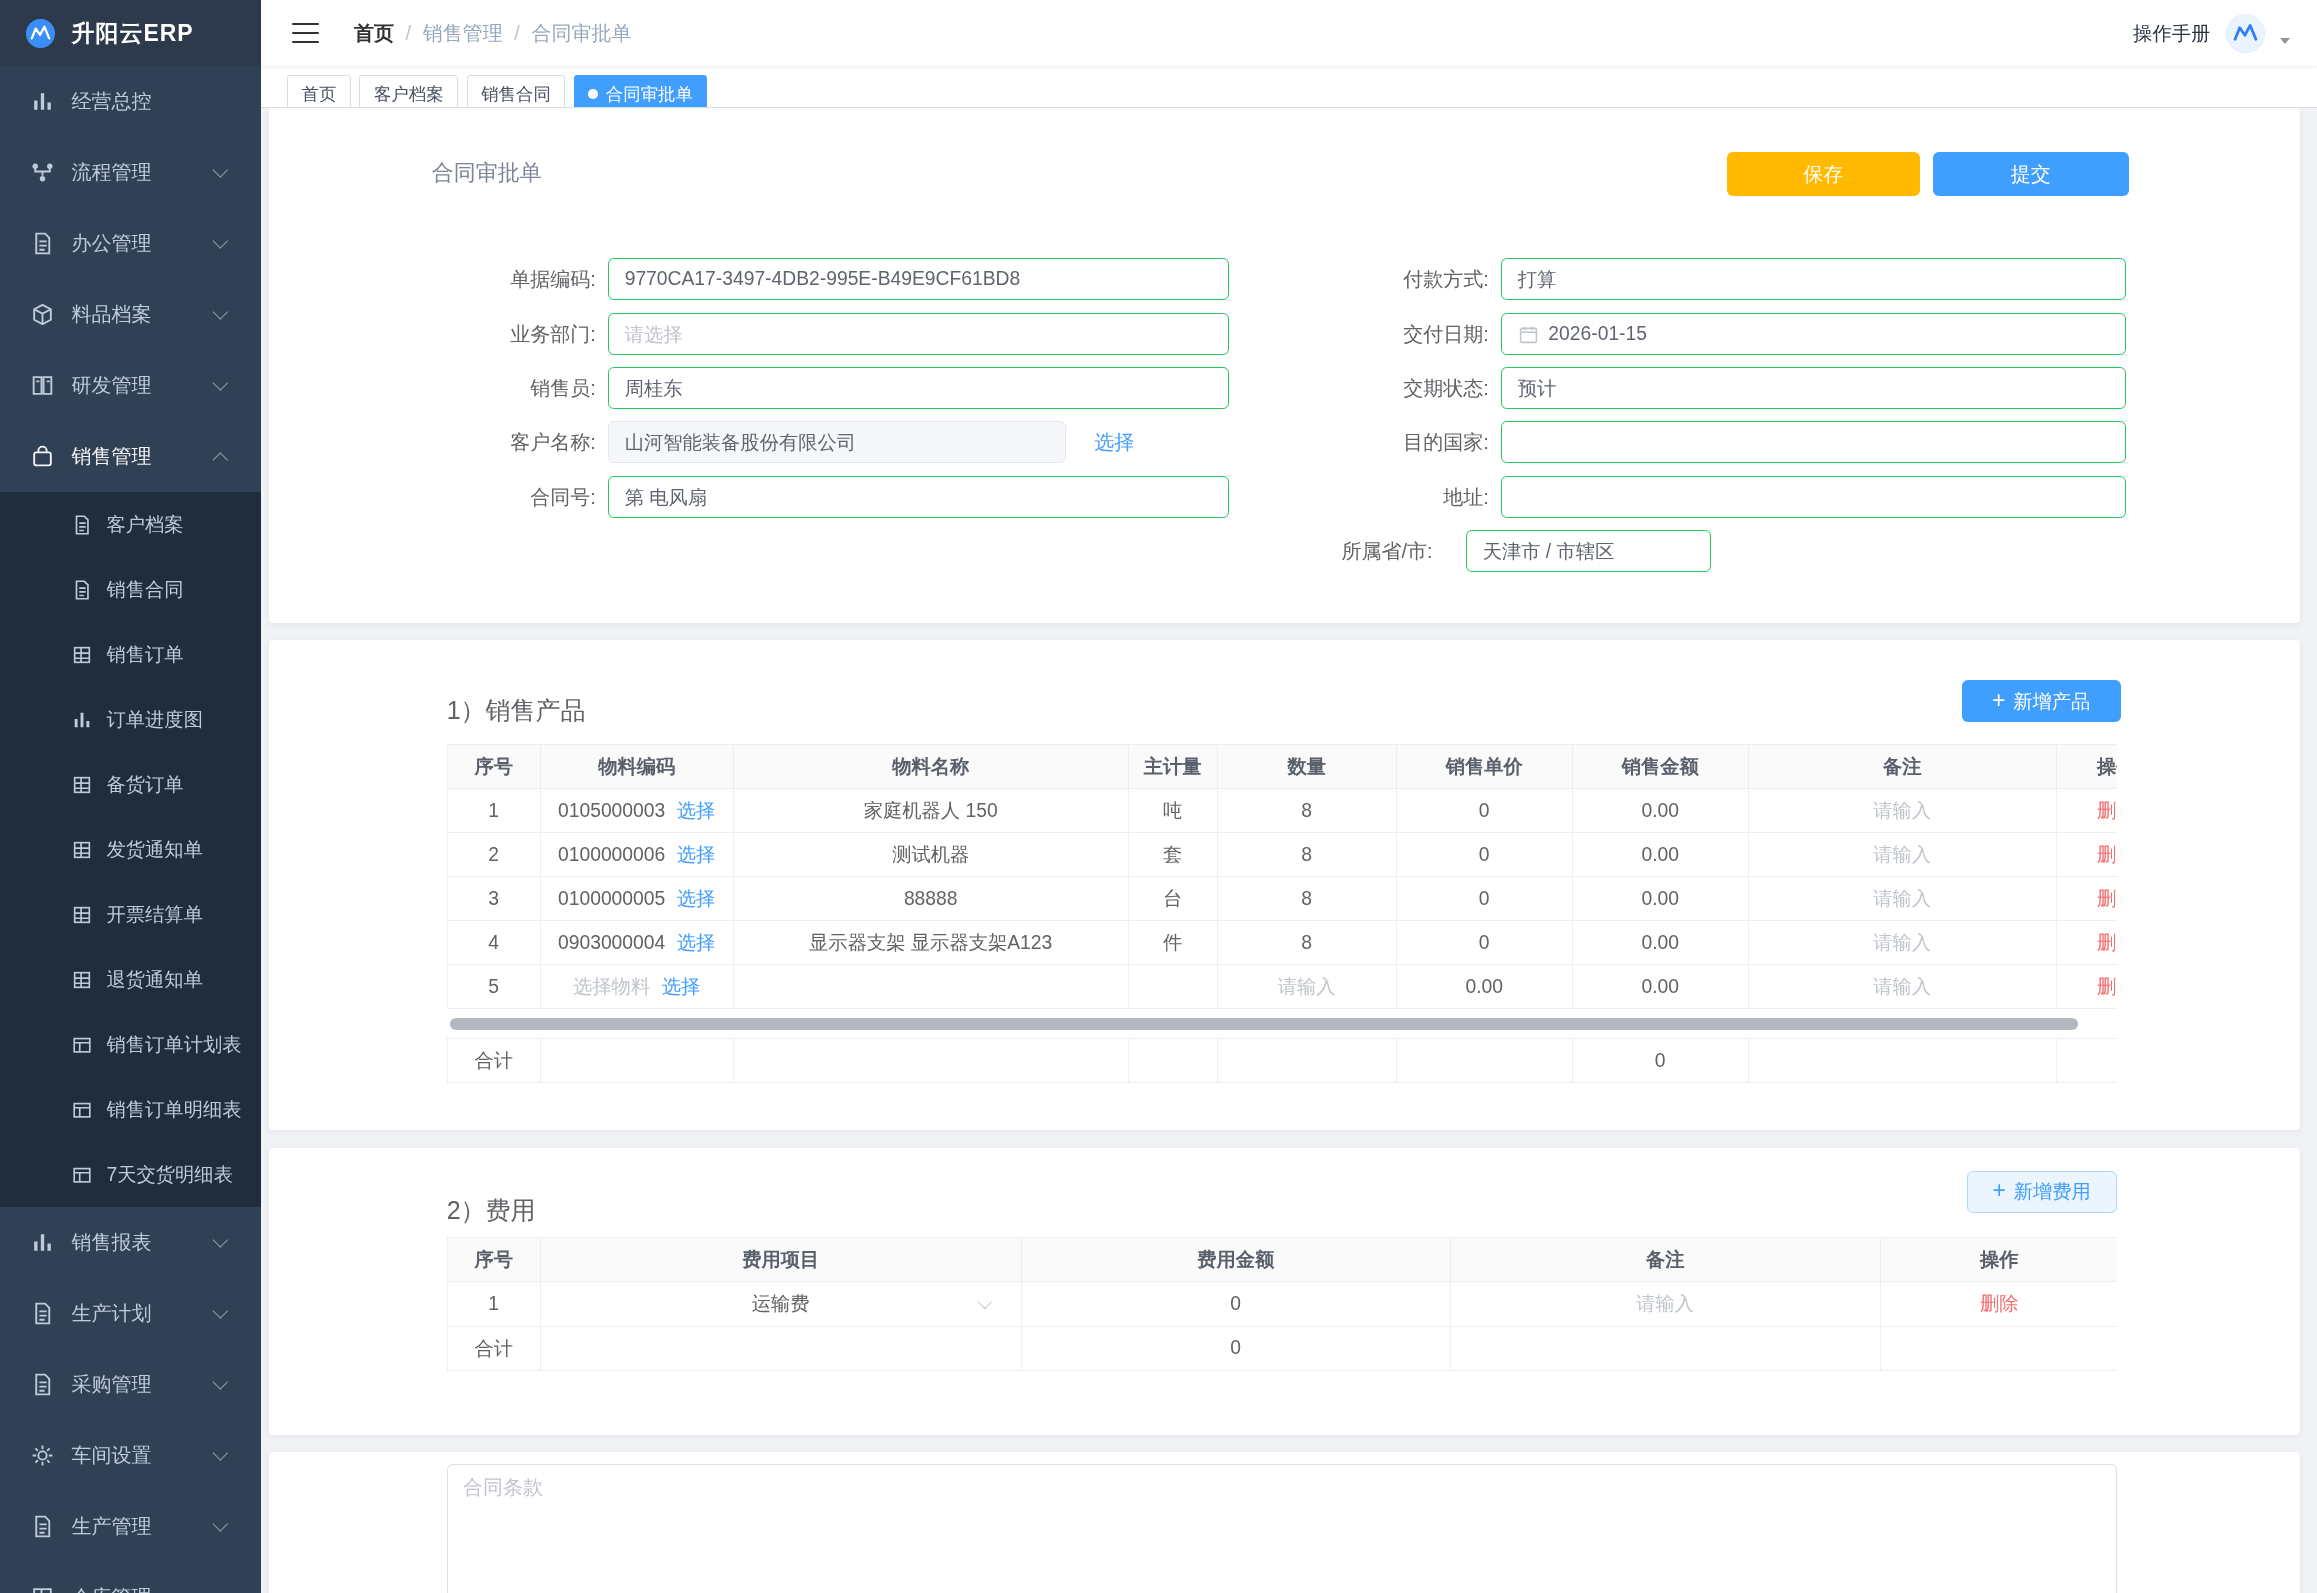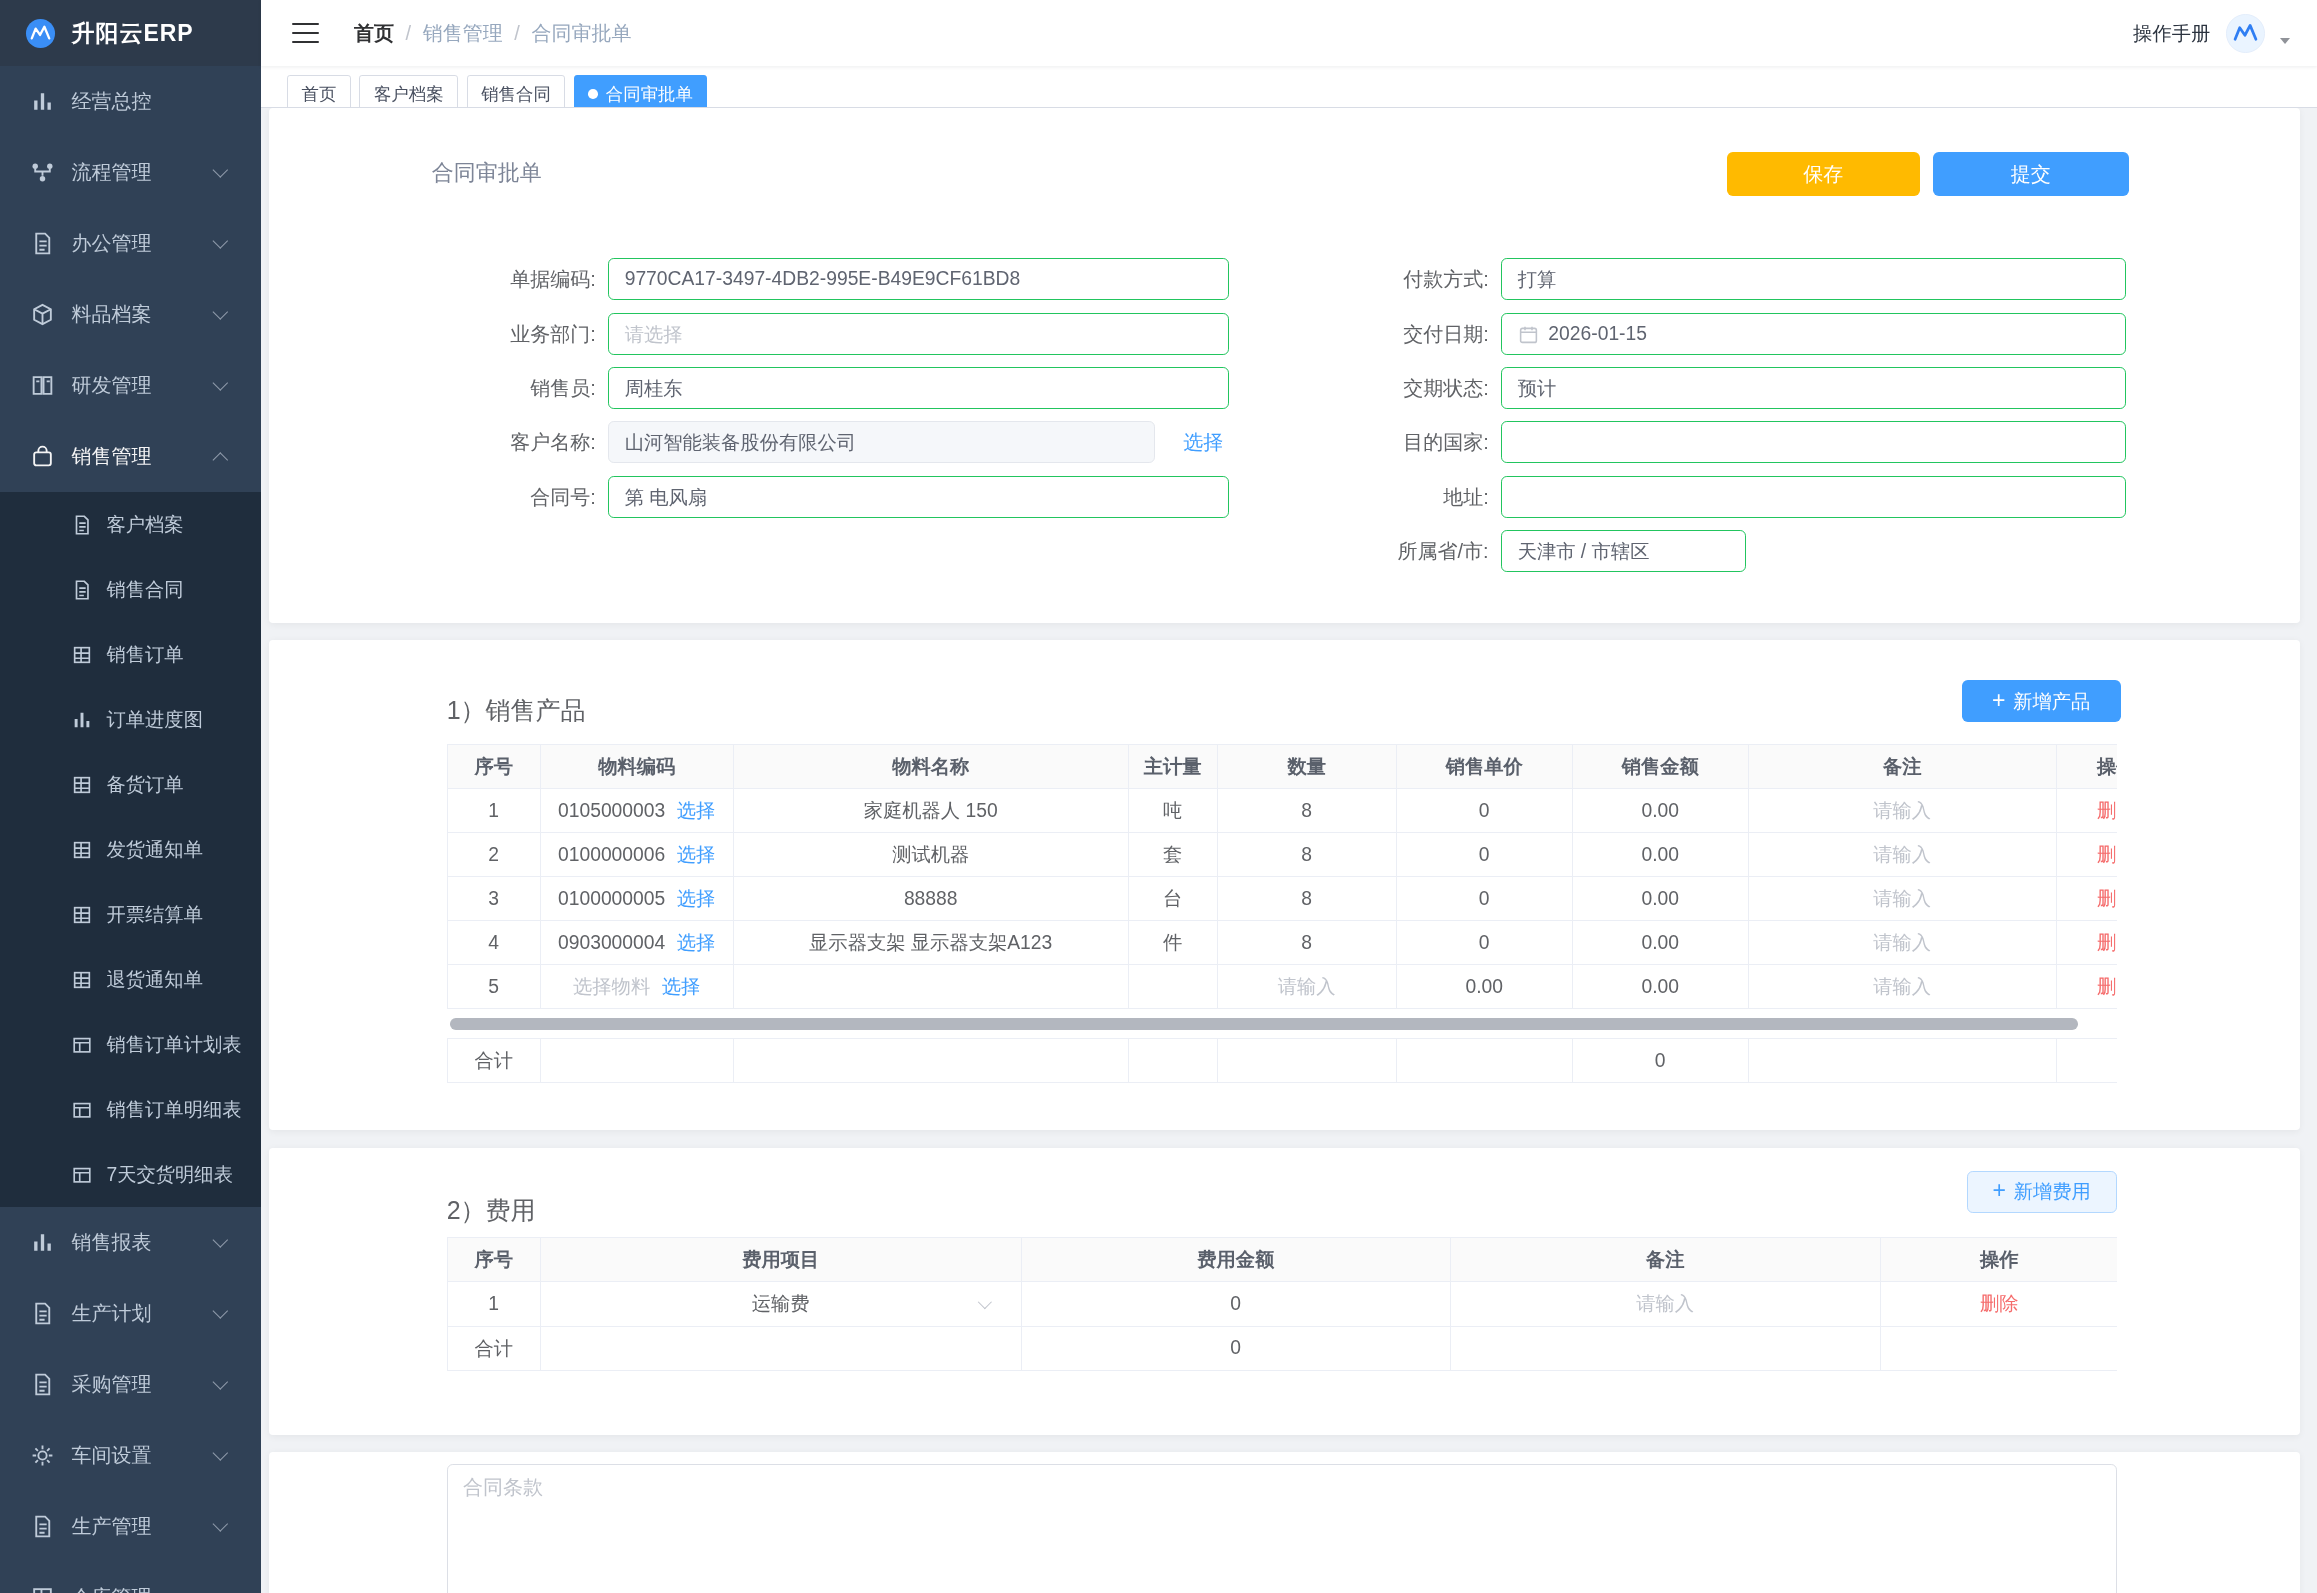--- a/index.html
+++ b/index.html
@@ -384,21 +384,21 @@
         <div class="field" style="left:95px; top:205px;">
           <div class="flabel">业务部门:</div>
           <div class="ipt ph-text" style="width:621px;">请选择</div>
         </div>
         <div class="field" style="left:95px; top:259px;">
           <div class="flabel">销售员:</div>
           <div class="ipt" style="width:621px;">周桂东</div>
         </div>
         <div class="field" style="left:95px; top:313px;">
           <div class="flabel">客户名称:</div>
-          <div class="ipt disabled" style="width:547px;">山河智能装备股份有限公司</div>
+          <div class="ipt disabled" style="width:458px;">山河智能装备股份有限公司</div>
           <a class="lnk">选择</a>
         </div>
         <div class="field" style="left:95px; top:368px;">
           <div class="flabel">合同号:</div>
           <div class="ipt" style="width:621px;">第 电风扇</div>
         </div>
 
         <div class="field" style="left:988px; top:150px;">
           <div class="flabel">付款方式:</div>
           <div class="ipt" style="width:625px;">打算</div>
@@ -418,21 +418,21 @@
           <div class="ipt" style="width:625px;">预计</div>
         </div>
         <div class="field" style="left:988px; top:313px;">
           <div class="flabel">目的国家:</div>
           <div class="ipt" style="width:625px;"></div>
         </div>
         <div class="field" style="left:988px; top:368px;">
           <div class="flabel">地址:</div>
           <div class="ipt" style="width:625px;"></div>
         </div>
-        <div class="field" style="left:988px; top:422px;">
+        <div class="field" style="left:932px; top:422px;gap:21px;">
           <div class="flabel">所属省/市:</div>
           <div class="ipt" style="width:245px;">天津市 / 市辖区</div>
         </div>
       </section>
 
       <section class="card card-products">
         <div class="sec-title">1）销售产品</div>
         <div class="btn btn-add-product">
             <span class="plus">+</span>
             <span>新增产品</span>

